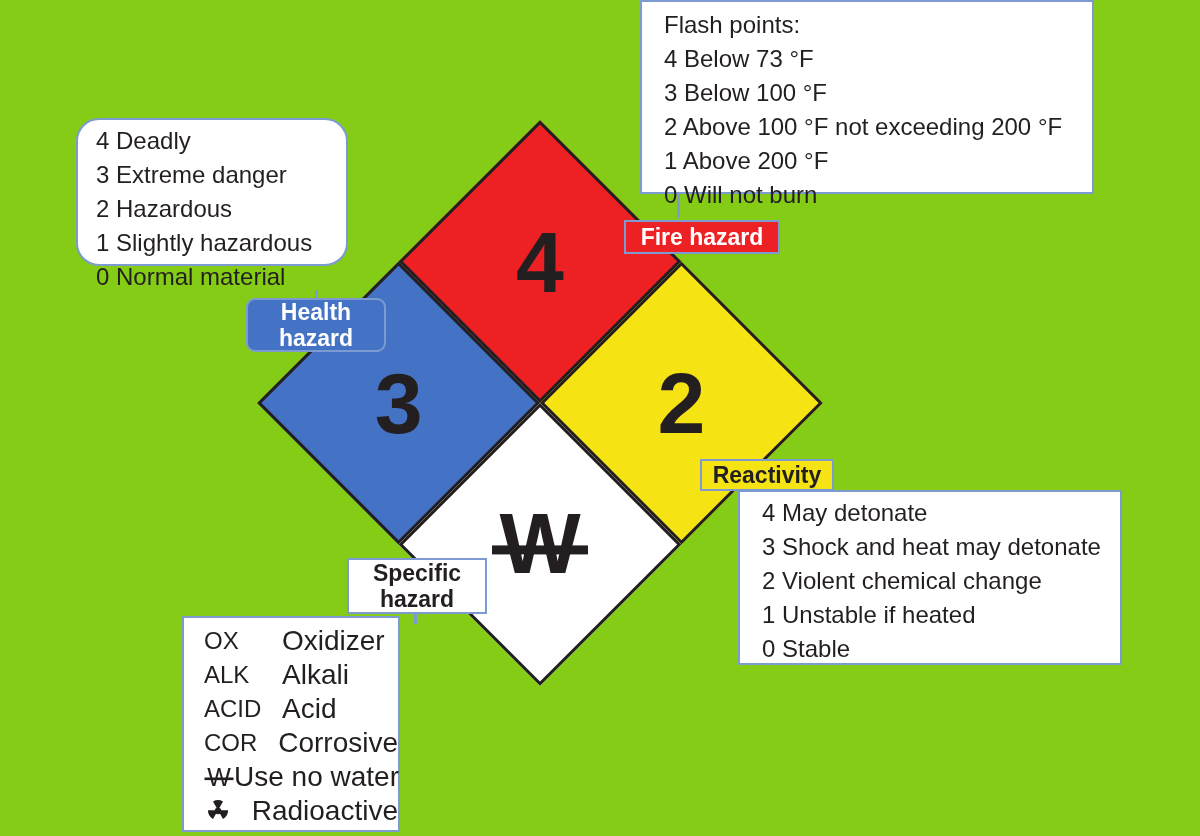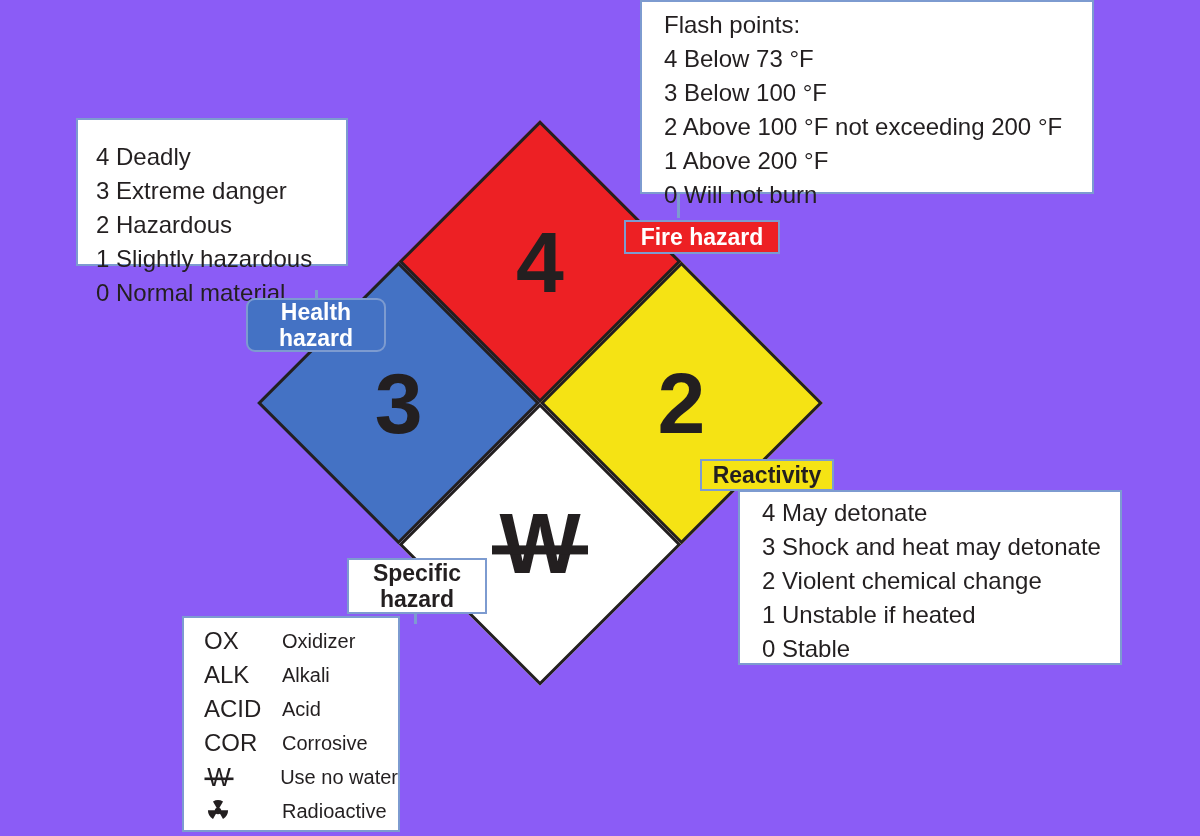--- a/index.html
+++ b/index.html
@@ -8,21 +8,21 @@
     background: #ffffff;
   }
   body {
     font-family: "Liberation Sans", sans-serif;
     color: #231f20;
   }
   #stage {
     position: relative;
     width: 1200px;
     height: 836px;
-    background: #8b5cf6;
+    background: #84cc16;
     overflow: hidden;
   }
 
   
   .box {
     position: absolute;
     box-sizing: border-box;
     border: 2px solid #7d9bd0;
     background: #ffffff;
     z-index: 6;
@@ -122,21 +122,21 @@
   }
   .key-sym {
     width: 78px;
     font-size: 24px;
     line-height: 34px;
     color: #231f20;
     display: flex;
     align-items: center;
   }
   .key-desc {
-    font-size: 20px;
+    font-size: 28px;
     line-height: 34px;
     color: #231f20;
     white-space: nowrap;
   }
 </style>
 </head>
 <body>
 
 <div id="stage">
 
@@ -162,21 +162,21 @@
 
   <div class="box" style="left:640px; top:0px; width:454px; height:194px; padding:6px 0 0 22px;">
     <div class="box-line">Flash points:</div>
     <div class="box-line">4 Below 73 °F</div>
     <div class="box-line">3 Below 100 °F</div>
     <div class="box-line">2 Above 100 °F not exceeding 200 °F</div>
     <div class="box-line">1 Above 200 °F</div>
     <div class="box-line">0 Will not burn</div>
   </div>
 
-  <div class="box" style="left:76px; top:118px; width:272px; height:148px; padding:20px 0 0 18px;">
+  <div class="box" style="left:76px; top:118px; width:272px; height:148px; padding:4px 0 0 18px;border-radius:23px;">
     <div class="box-line">4 Deadly</div>
     <div class="box-line">3 Extreme danger</div>
     <div class="box-line">2 Hazardous</div>
     <div class="box-line">1 Slightly hazardous</div>
     <div class="box-line">0 Normal material</div>
   </div>
 
   <div class="box" style="left:738px; top:490px; width:384px; height:175px; padding:4px 0 0 22px;">
     <div class="box-line">4 May detonate</div>
     <div class="box-line">3 Shock and heat may detonate</div>

